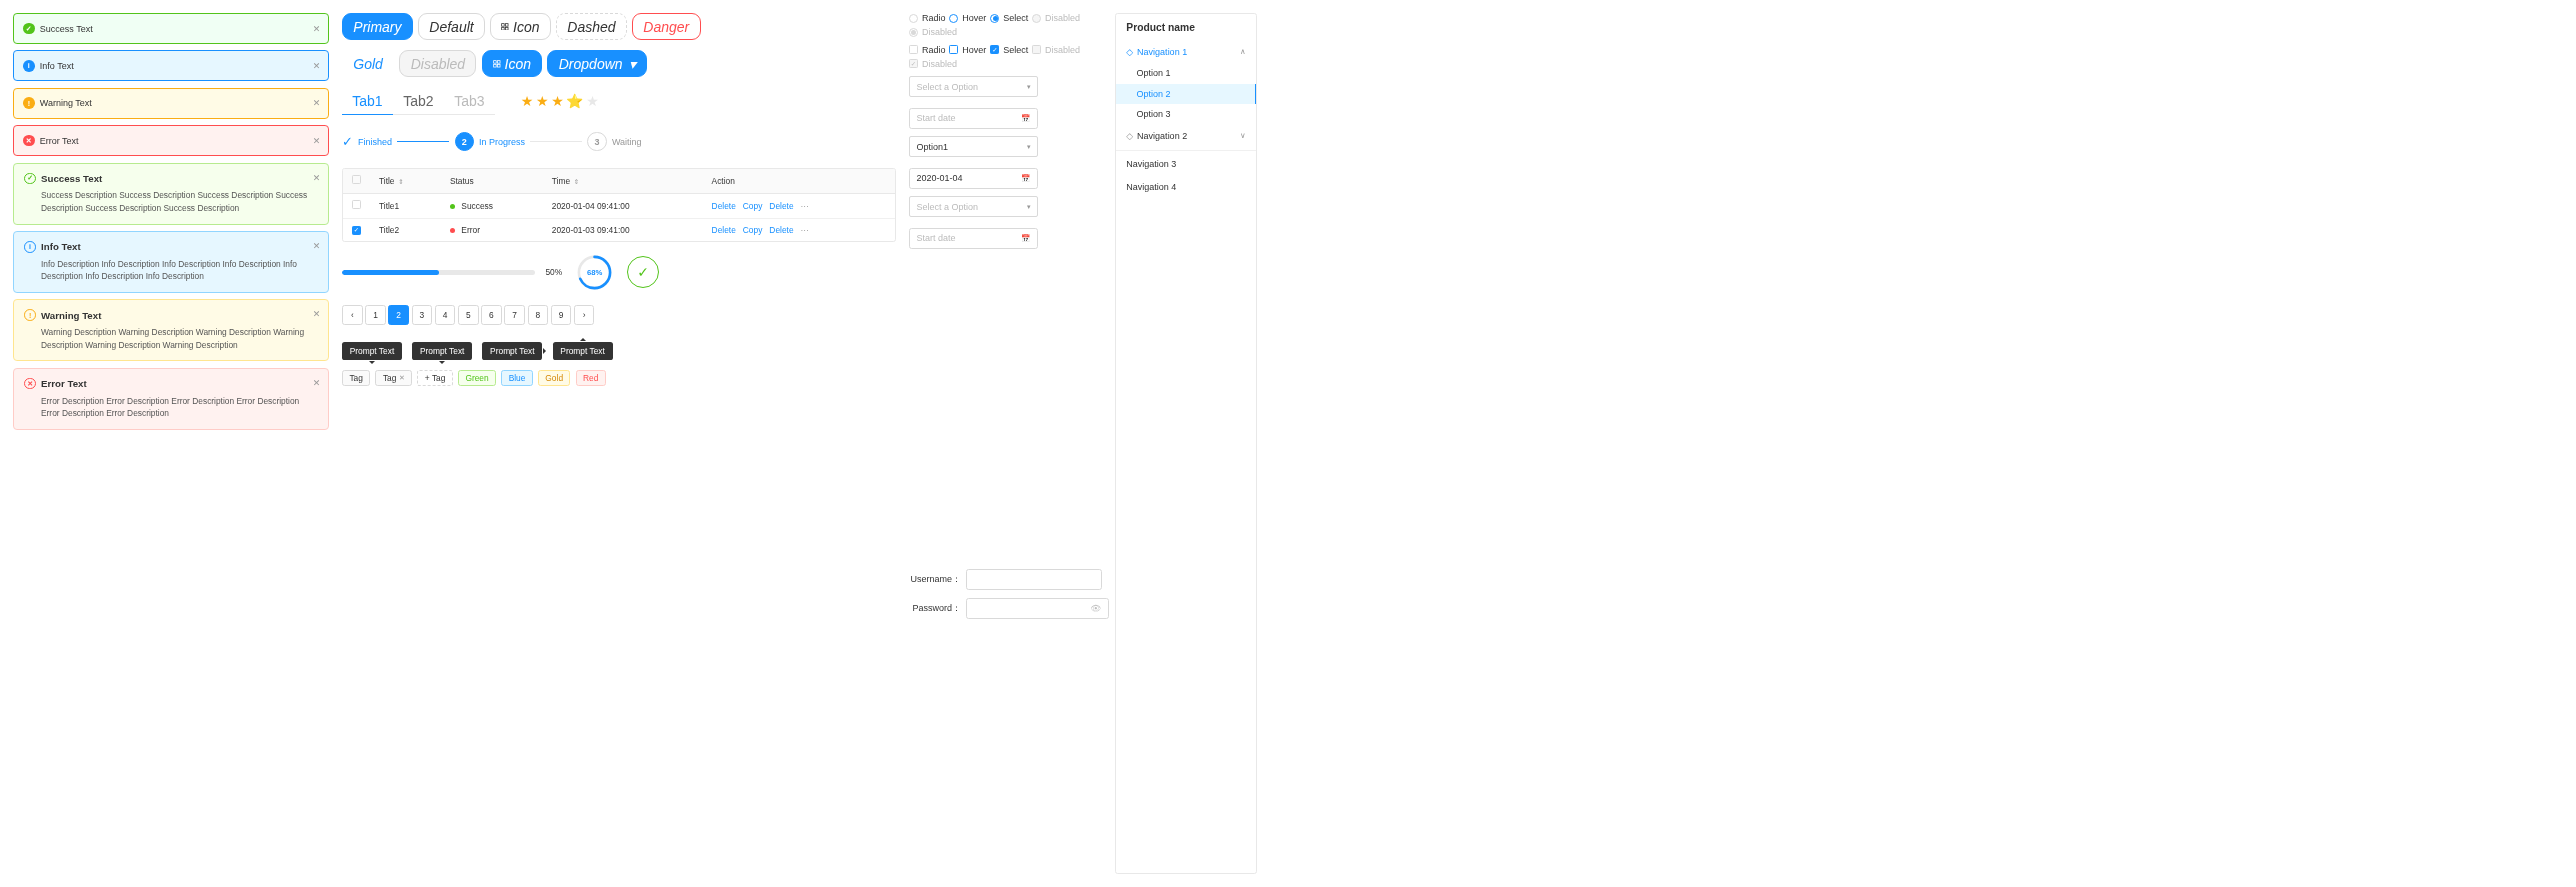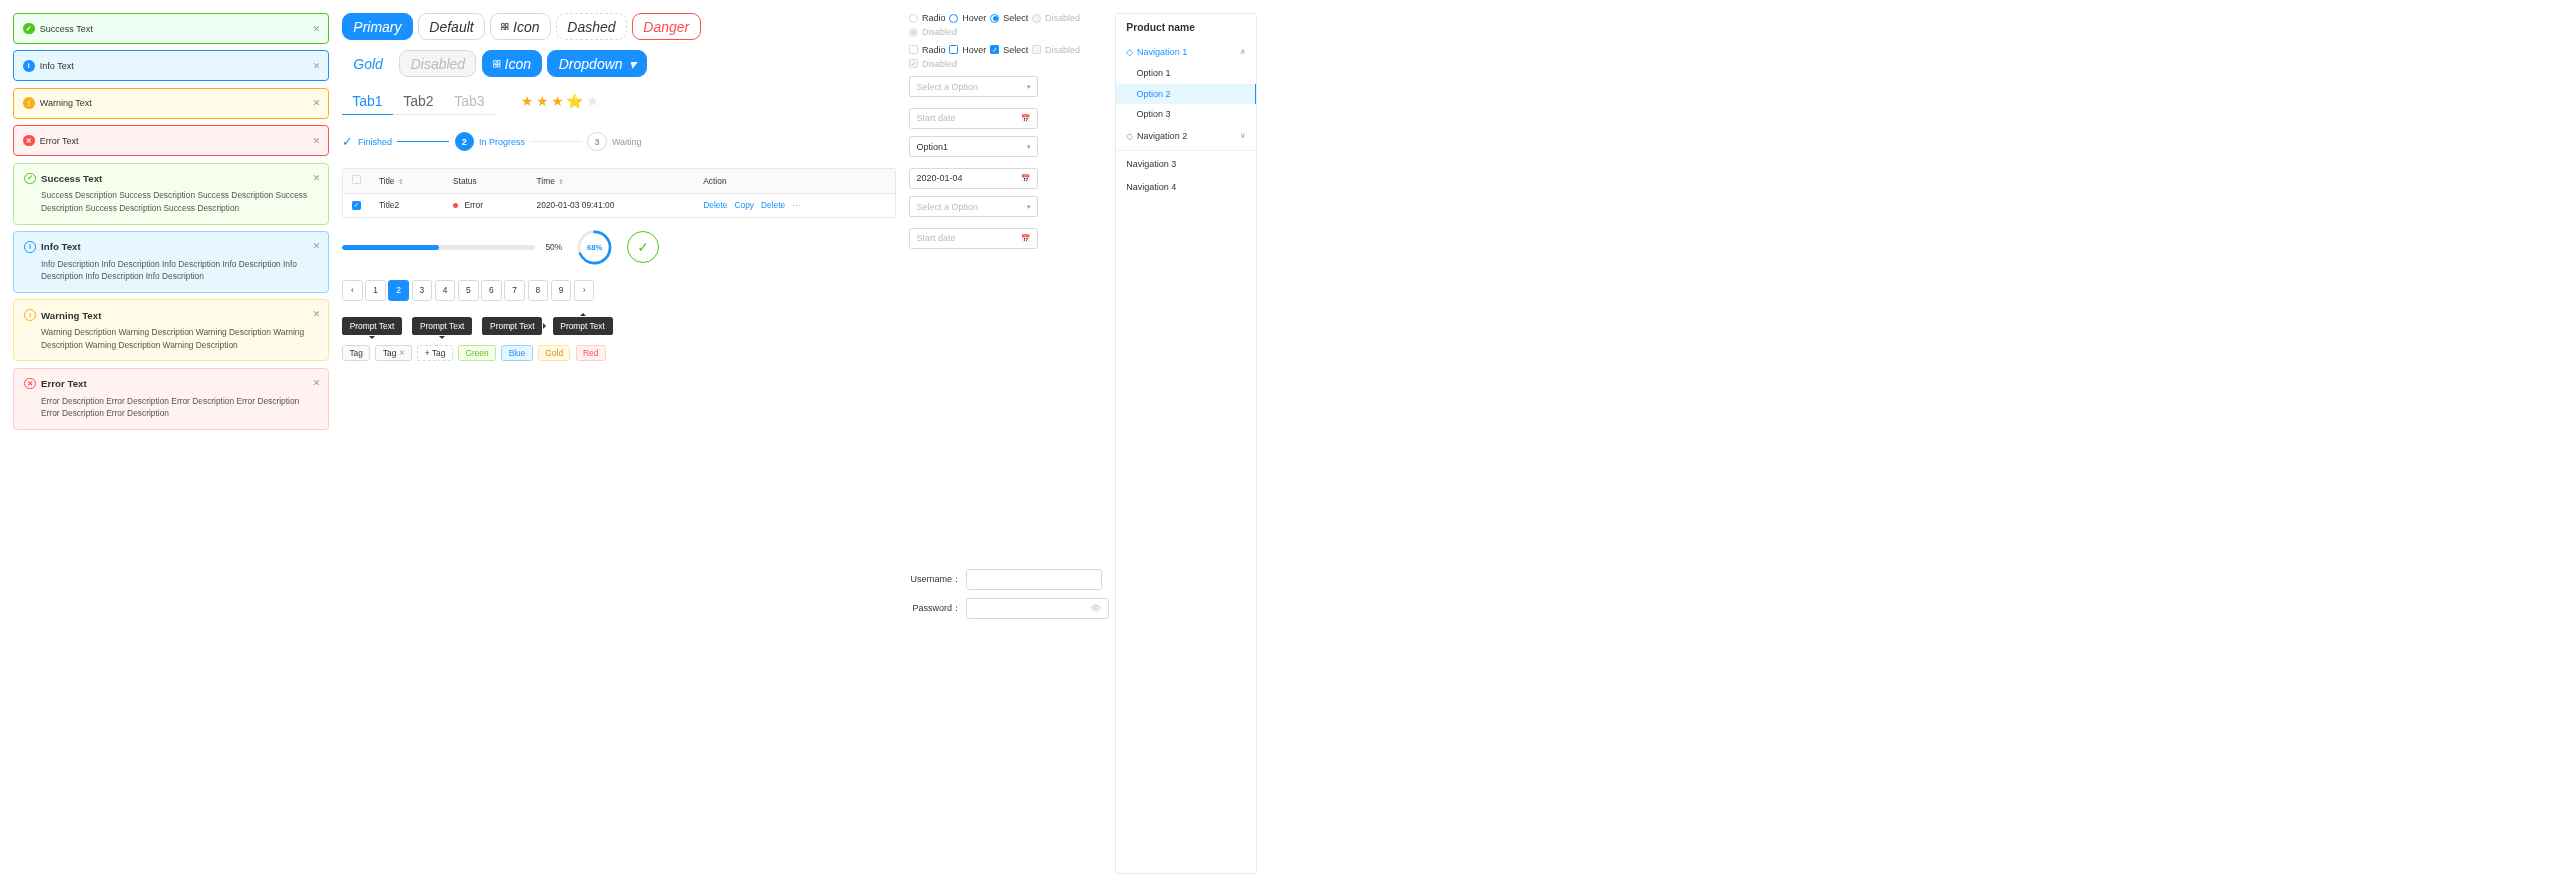--- a/index.html
+++ b/index.html
@@ -333,20 +333,40 @@
             <th style="width:26px;">
               <span class="checkbox-sq"></span>
             </th>
             <th>Title <span class="sort-icon">⇕</span></th>
             <th>Status</th>
             <th>Time <span class="sort-icon">⇕</span></th>
             <th>Action</th>
           </tr>
         </thead>
         <tbody>
+          <tr>
+            <td>
+              <span class="checkbox-sq"></span>
+            </td>
+            <td>Title1</td>
+            <td>
+              <span class="status-dot status-success"></span>
+              <span>Success</span>
+            </td>
+            <td>2020-01-04  09:41:00</td>
+            <td>
+              <span class="action-link">Delete</span>
+              &nbsp;
+              <span class="action-link">Copy</span>
+              &nbsp;
+              <span class="action-link">Delete</span>
+              &nbsp;
+              <span class="action-dots">···</span>
+            </td>
+          </tr>
           <tr>
             <td>
               <span class="checkbox-sq checked">✓</span>
             </td>
             <td>Title2</td>
             <td>
               <span class="status-dot status-error"></span>
               <span>Error</span>
             </td>
             <td>2020-01-03  09:41:00</td>

